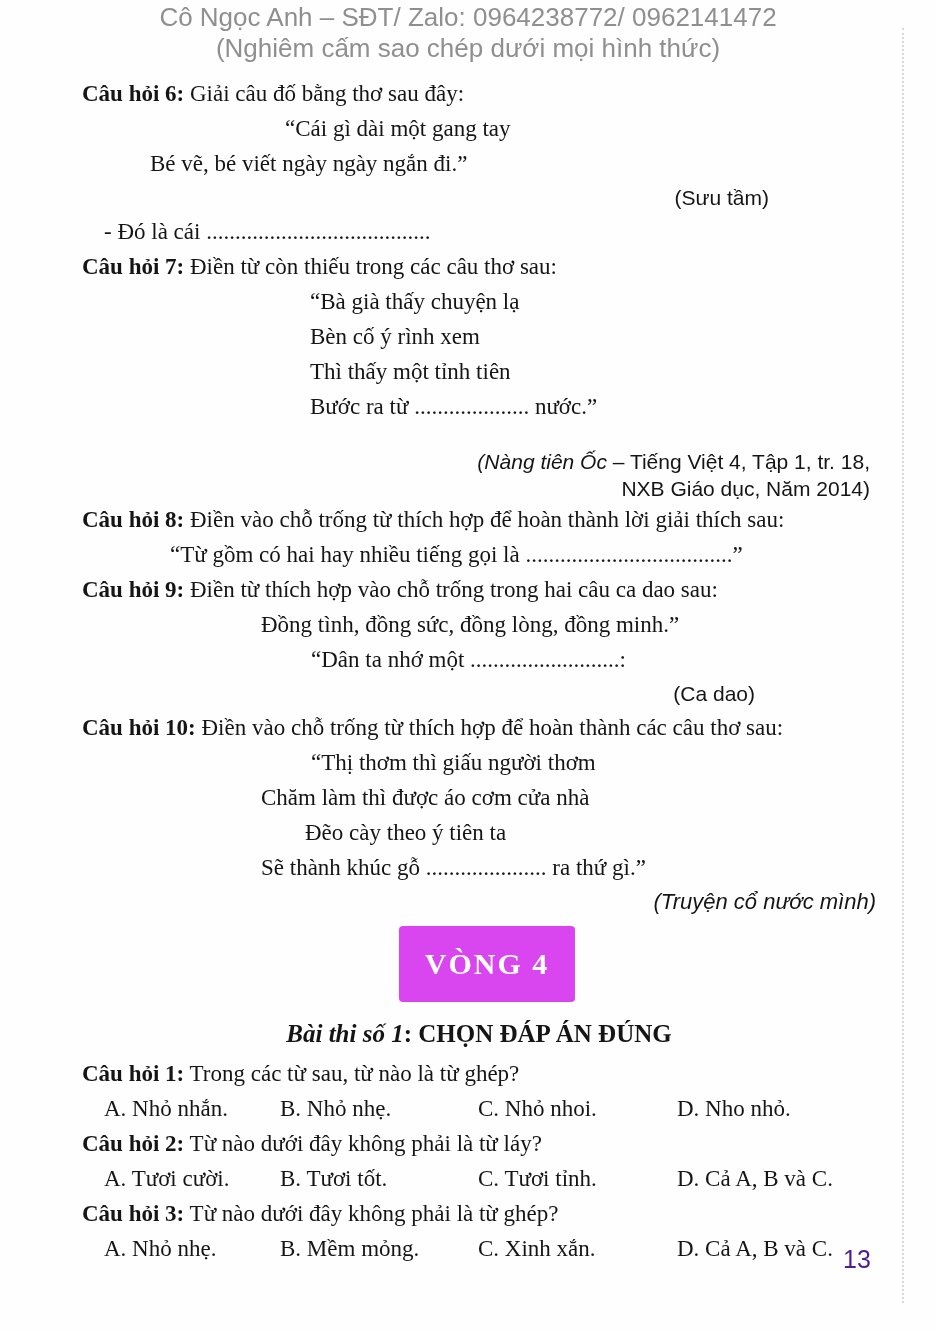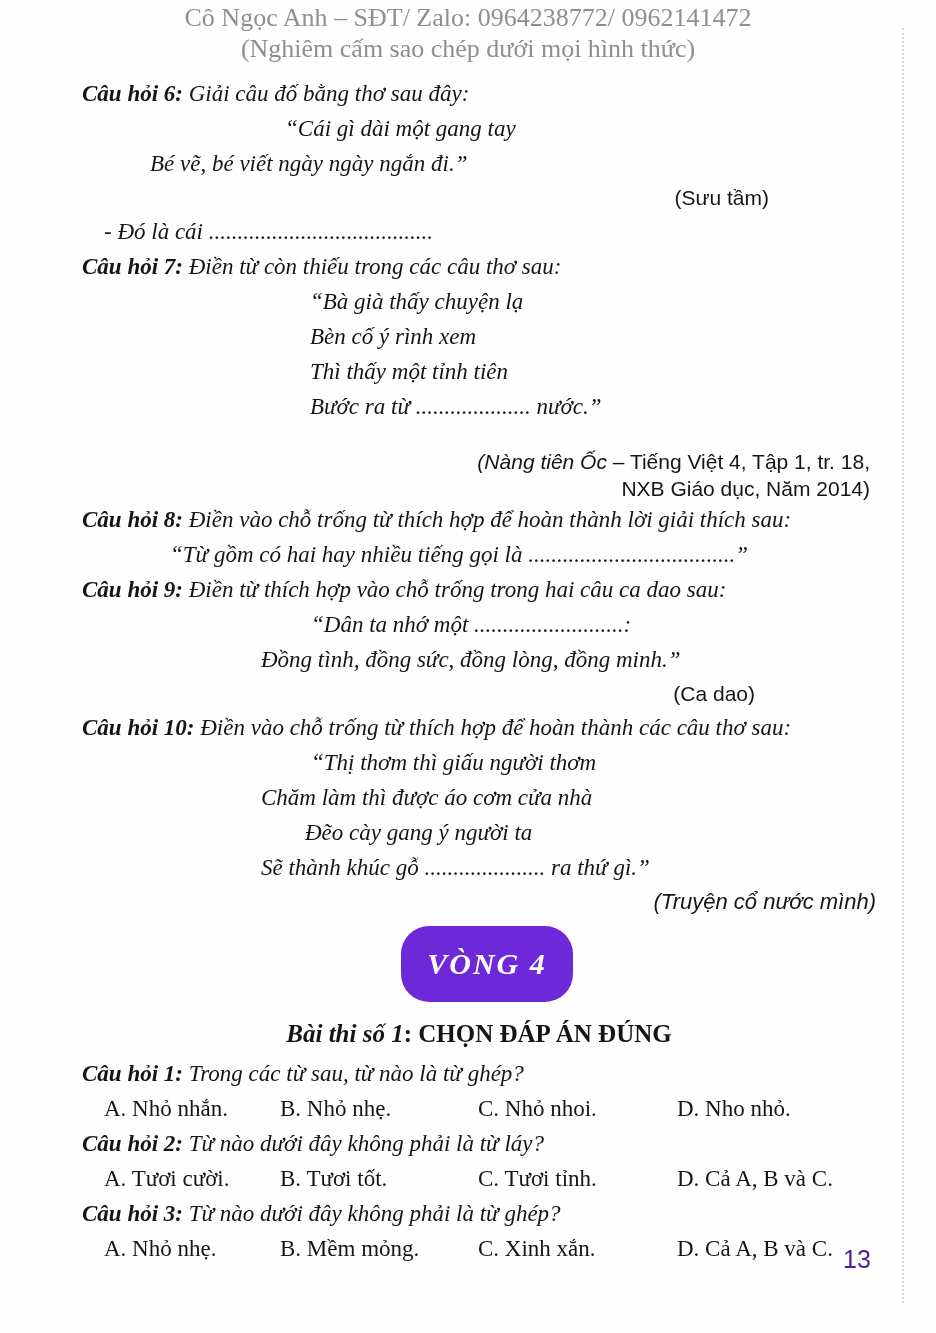--- a/index.html
+++ b/index.html
@@ -14,61 +14,60 @@
   .edge-line{
     position:absolute;
     right:32px;top:28px;
     height:1275px;width:0;
     border-right:2px dotted #cccccc;
     opacity:.75;
   }
   .header{
     padding-top:2px;
     text-align:center;
-    font-family:Liberation Serif, serif;
+    font-family:Liberation Sans, sans-serif;
     color:#8f8f8f;
     font-size:26px;
     line-height:31px;
   }
   .content{
     position:relative;
     padding:12px 60px 0 82px;
     font-size:23px;
     line-height:35px;
   }
-  .line{white-space:pre;font-style:italic;}
+  .line{white-space:pre;}
   .qlabel{font-weight:bold;}
   .src{
     text-align:right;
     font-family:"Liberation Sans",sans-serif;
     font-size:21px;
     line-height:33px;
   }
   .cite{
     text-align:right;
     font-family:"Liberation Sans",sans-serif;
     font-size:21px;
     line-height:27px;
     padding-right:6px;
     margin-top:24px;
   }
   .it{font-style:italic;}
   .badge-wrap{text-align:center;margin-top:8px;}
   .badge{
     display:inline-block;
-    background:#6d28d9;
+    background:#d946ef;
     color:#ffffff;
     font-weight:bold;
     font-size:30px;
     line-height:36px;
     letter-spacing:2px;
     padding:20px 26px;
-    border-radius:28px;
+    border-radius:4px;
     transform:translateX(8px);
-    font-style:italic;
   }
   .exam-title{
     text-align:center;
     font-weight:bold;
     font-size:25px;
     line-height:32px;
     margin-top:16px;
     margin-bottom:6px;
   }
   .opts{position:relative;height:35px;}
@@ -111,28 +110,28 @@
     <div class="line" style="margin-left:228px">Bước ra từ .................... nước.”</div>
     <div class="cite">
       <div><span class="it">(Nàng tiên Ốc</span><span> – Tiếng Việt 4, Tập 1, tr. 18,</span></div>
       <div>NXB Giáo dục, Năm 2014)</div>
     </div>
 
     <div class="line"><span class="qlabel">Câu hỏi 8:</span><span> Điền vào chỗ trống từ thích hợp để hoàn thành lời giải thích sau:</span></div>
     <div class="line" style="margin-left:88px">“Từ gồm có hai hay nhiều tiếng gọi là ....................................”</div>
 
     <div class="line"><span class="qlabel">Câu hỏi 9:</span><span> Điền từ thích hợp vào chỗ trống trong hai câu ca dao sau:</span></div>
+    <div class="line" style="margin-left:179px">Đồng tình, đồng sức, đồng lòng, đồng minh.”</div>
     <div class="line" style="margin-left:229px">“Dân ta nhớ một ..........................:</div>
-    <div class="line" style="margin-left:179px">Đồng tình, đồng sức, đồng lòng, đồng minh.”</div>
     <div class="src" style="padding-right:121px">(Ca dao)</div>
 
     <div class="line"><span class="qlabel">Câu hỏi 10:</span><span> Điền vào chỗ trống từ thích hợp để hoàn thành các câu thơ sau:</span></div>
     <div class="line" style="margin-left:229px">“Thị thơm thì giấu người thơm</div>
     <div class="line" style="margin-left:179px">Chăm làm thì được áo cơm cửa nhà</div>
-    <div class="line" style="margin-left:223px">Đẽo cày gang ý người ta</div>
+    <div class="line" style="margin-left:223px">Đẽo cày theo ý tiên ta</div>
     <div class="line" style="margin-left:179px">Sẽ thành khúc gỗ ..................... ra thứ gì.”</div>
     <div class="src it" style="font-size:22px;line-height:33px">(Truyện cổ nước mình)</div>
 
     <div class="badge-wrap">
       <div class="badge">VÒNG 4</div>
     </div>
 
     <div class="exam-title"><span class="it">Bài thi số 1</span><span>: CHỌN ĐÁP ÁN ĐÚNG</span></div>
 
     <div class="line"><span class="qlabel">Câu hỏi 1:</span><span> Trong các từ sau, từ nào là từ ghép?</span></div>

